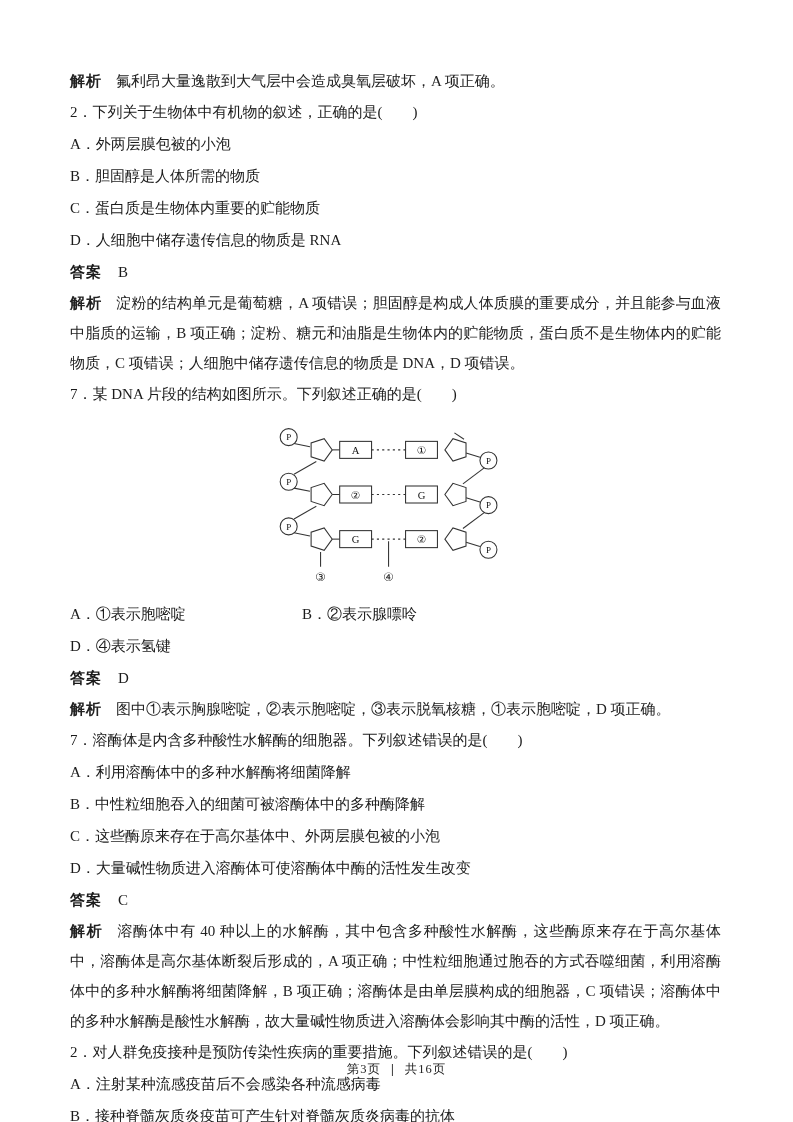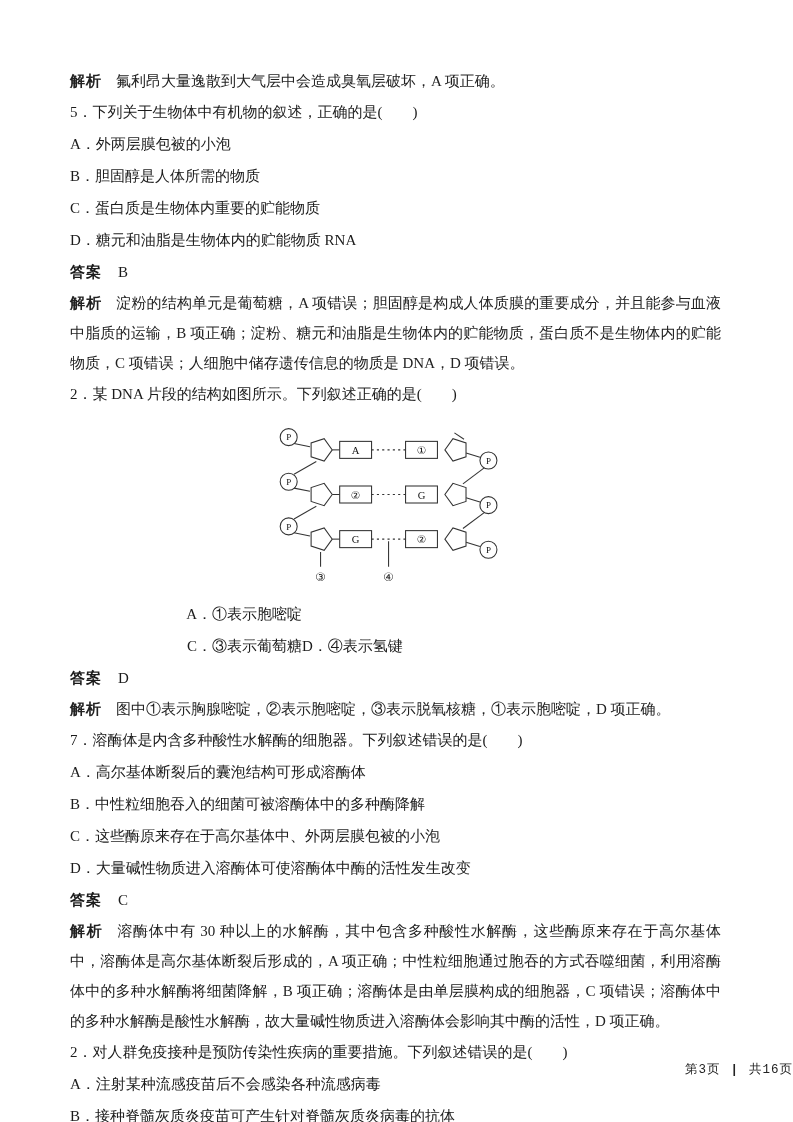--- a/index.html
+++ b/index.html
@@ -8,47 +8,47 @@
     background:#ffffff;color:#1b1b1b;
     font-family:"Liberation Serif","DejaVu Serif",serif;
     font-size:15px;overflow:hidden;
     padding:66px 72px 0 70px;
   }
   p{margin:0;}
   .line{line-height:32px;}
   .analysis{line-height:30px;text-align:justify;color:#222;}
   .lbl{font-weight:bold;margin-right:14px;letter-spacing:1px;}
   .ansv{margin-left:2px;}
-  .opts2{display:flex;line-height:32px;text-align:right;}
+  .opts2{display:flex;line-height:32px;}
   .opts2 .col1{width:232px;}
   .diagram-wrap{text-align:center;padding:8px 0 6px 0;}
   svg{overflow:visible;}
   .dn{stroke:#333;stroke-width:1;fill:none;}
   .dnf{stroke:#333;stroke-width:1;fill:#ffffff;}
   .dtx{fill:#111;font-family:"Liberation Serif",serif;}
   .footer{
-    position:absolute;left:0;right:0;bottom:44px;text-align:right;
-    font-size:12.5px;color:#222;letter-spacing:1px;font-family:Liberation Mono, monospace;
+    position:absolute;left:0;right:0;bottom:44px;text-align:center;
+    font-size:12.5px;color:#222;letter-spacing:1px;
   }
   .footer .sep{font-weight:bold;margin:0 10px;}
 </style>
 </head>
 <body>
 
 <p class="analysis"><span class="lbl">解析</span><span>氟利昂大量逸散到大气层中会造成臭氧层破坏，A 项正确。</span></p>
 
-<p class="line">5．下列关于生物体中有机物的叙述，正确的是(　　)</p>
+<p class="line">2．下列关于生物体中有机物的叙述，正确的是(　　)</p>
 <p class="line">A．外两层膜包被的小泡</p>
 <p class="line">B．胆固醇是人体所需的物质</p>
 <p class="line">C．蛋白质是生物体内重要的贮能物质</p>
-<p class="line">D．糖元和油脂是生物体内的贮能物质 RNA</p>
+<p class="line">D．人细胞中储存遗传信息的物质是 RNA</p>
 <p class="line"><span class="lbl">答案</span><span class="ansv">B</span></p>
 <p class="analysis"><span class="lbl">解析</span><span>淀粉的结构单元是葡萄糖，A 项错误；胆固醇是构成人体质膜的重要成分，并且能参与血液中脂质的运输，B 项正确；淀粉、糖元和油脂是生物体内的贮能物质，蛋白质不是生物体内的贮能物质，C 项错误；人细胞中储存遗传信息的物质是 DNA，D 项错误。</span></p>
 
-<p class="line">2．某 DNA 片段的结构如图所示。下列叙述正确的是(　　)</p>
+<p class="line">7．某 DNA 片段的结构如图所示。下列叙述正确的是(　　)</p>
 
 <div class="diagram-wrap">
   <svg width="250" height="170" viewBox="0 0 230 160">
 
     <circle class="dnf" cx="14" cy="18" r="8"></circle>
     <text class="dtx" x="14" y="21" font-size="8.5" text-anchor="middle">P</text>
     <line class="dn" x1="19" y1="24" x2="34" y2="27"></line>
     <polygon class="dn" points="55,30 47.4,40.5 35.1,36.5 35.1,23.5 47.4,19.5"></polygon>
     <line class="dn" x1="55" y1="30" x2="62" y2="30"></line>
     <rect class="dn" x="62" y="22" width="30" height="16"></rect>
@@ -100,35 +100,35 @@
 
     <line class="dn" x1="44" y1="126" x2="44" y2="140"></line>
     <text class="dtx" x="44" y="153" font-size="11" text-anchor="middle">③</text>
     <line class="dn" x1="108" y1="116" x2="108" y2="140"></line>
     <text class="dtx" x="108" y="153" font-size="11" text-anchor="middle">④</text>
   </svg>
 </div>
 
 <div class="opts2">
   <p class="col1">A．①表示胞嘧啶</p>
+  <p>B．②表示腺嘌呤</p>
 </div>
 <div class="opts2">
-  <p class="col1">C．③表示葡萄糖</p>
   <p>D．④表示氢键</p>
 </div>
 <p class="line"><span class="lbl">答案</span><span class="ansv">D</span></p>
 <p class="analysis"><span class="lbl">解析</span><span>图中①表示胸腺嘧啶，②表示胞嘧啶，③表示脱氧核糖，①表示胞嘧啶，D 项正确。</span></p>
 
 <p class="line">7．溶酶体是内含多种酸性水解酶的细胞器。下列叙述错误的是(　　)</p>
-<p class="line">A．高尔基体断裂后的囊泡结构可形成溶酶体</p>
+<p class="line">A．利用溶酶体中的多种水解酶将细菌降解</p>
 <p class="line">B．中性粒细胞吞入的细菌可被溶酶体中的多种酶降解</p>
 <p class="line">C．这些酶原来存在于高尔基体中、外两层膜包被的小泡</p>
 <p class="line">D．大量碱性物质进入溶酶体可使溶酶体中酶的活性发生改变</p>
 <p class="line"><span class="lbl">答案</span><span class="ansv">C</span></p>
-<p class="analysis"><span class="lbl">解析</span><span>溶酶体中有 30 种以上的水解酶，其中包含多种酸性水解酶，这些酶原来存在于高尔基体中，溶酶体是高尔基体断裂后形成的，A 项正确；中性粒细胞通过胞吞的方式吞噬细菌，利用溶酶体中的多种水解酶将细菌降解，B 项正确；溶酶体是由单层膜构成的细胞器，C 项错误；溶酶体中的多种水解酶是酸性水解酶，故大量碱性物质进入溶酶体会影响其中酶的活性，D 项正确。</span></p>
+<p class="analysis"><span class="lbl">解析</span><span>溶酶体中有 40 种以上的水解酶，其中包含多种酸性水解酶，这些酶原来存在于高尔基体中，溶酶体是高尔基体断裂后形成的，A 项正确；中性粒细胞通过胞吞的方式吞噬细菌，利用溶酶体中的多种水解酶将细菌降解，B 项正确；溶酶体是由单层膜构成的细胞器，C 项错误；溶酶体中的多种水解酶是酸性水解酶，故大量碱性物质进入溶酶体会影响其中酶的活性，D 项正确。</span></p>
 
 <p class="line">2．对人群免疫接种是预防传染性疾病的重要措施。下列叙述错误的是(　　)</p>
 <p class="line">A．注射某种流感疫苗后不会感染各种流感病毒</p>
 <p class="line">B．接种脊髓灰质炎疫苗可产生针对脊髓灰质炎病毒的抗体</p>
 
 <div class="footer">
   <span>第3页</span><span class="sep">|</span><span>共16页</span>
 </div>
 
 </body></html>

